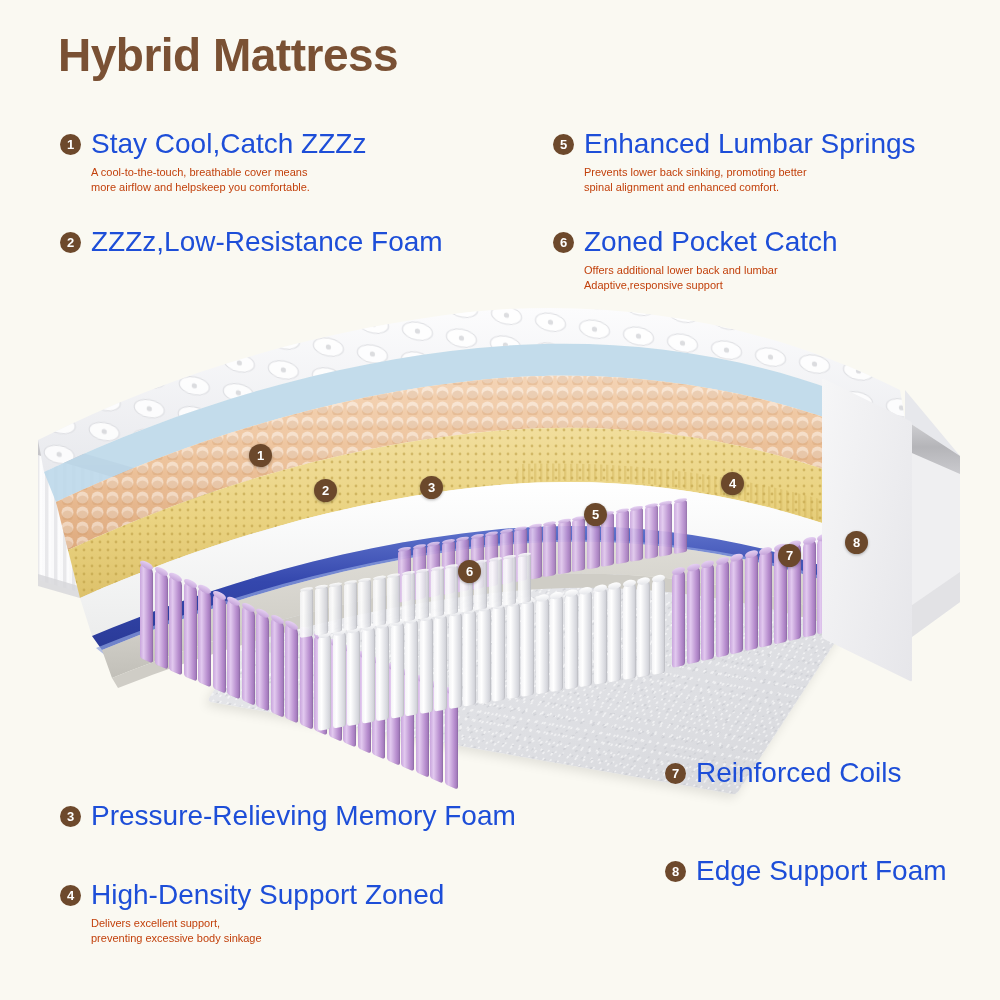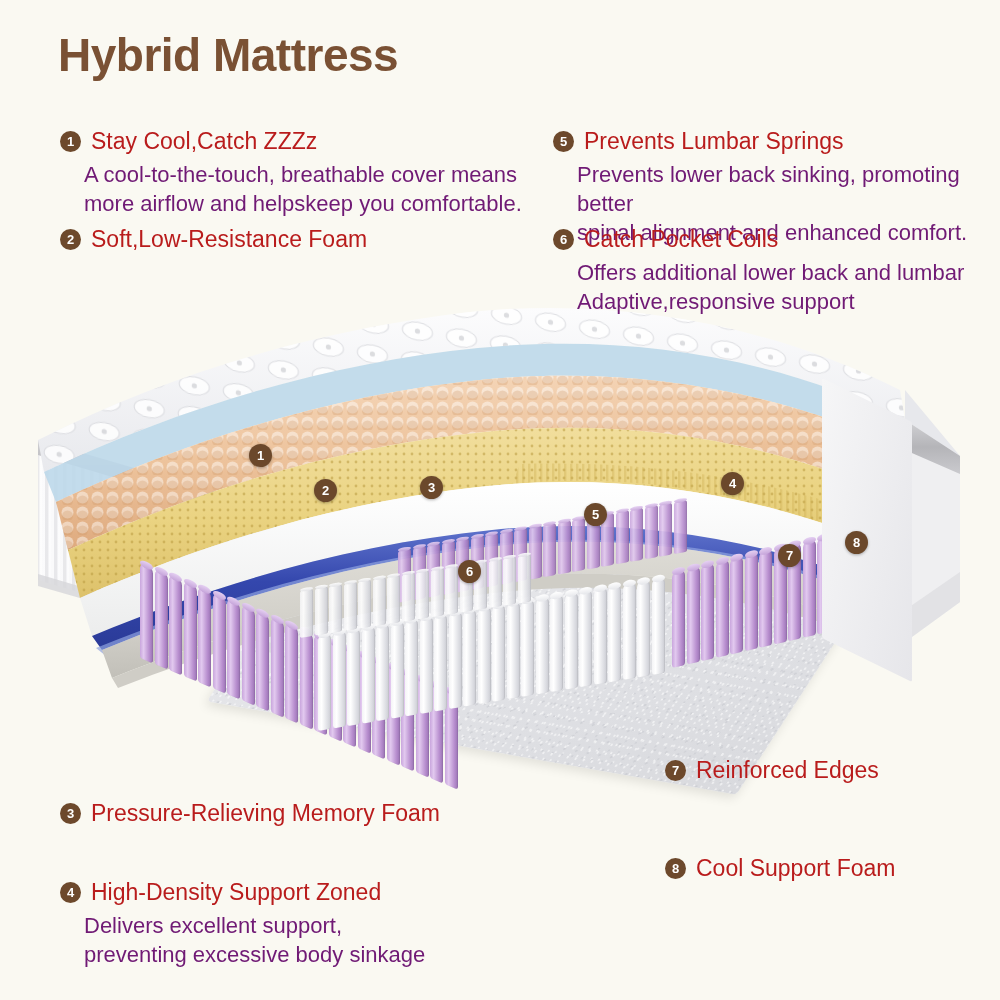--- a/index.html
+++ b/index.html
@@ -19,24 +19,24 @@
   }
 
   
   .feat { position: absolute; }
   .feat-head { display: flex; align-items: center; gap: 10px; }
   .badge {
     width: 21px; height: 21px; flex: 0 0 21px; border-radius: 50%;
     background: #6d492c; color: #ffffff;
     font-size: 13px; font-weight: 700; line-height: 21px; text-align: center;
   }
-  .feat-title { font-size: 23px; font-weight: 400; color: #b91c1c; white-space: nowrap; }
+  .feat-title { font-size: 28px; font-weight: 400; color: #1d4ed8; white-space: nowrap; }
   .feat-desc {
-    margin-top: 5px; margin-left: 24px;
-    font-size: 22px; line-height: 1.32; color: #701a75;
+    margin-top: 5px; margin-left: 31px;
+    font-size: 11px; line-height: 1.32; color: #c2410c;
     white-space: pre-line;
   }
 
   .f1 { left: 60px;  top: 128px; }
   .f2 { left: 60px;  top: 226px; }
   .f3 { left: 60px;  top: 800px; }
   .f4 { left: 60px;  top: 879px; }
   .f5 { left: 553px; top: 128px; }
   .f6 { left: 553px; top: 226px; }
   .f7 { left: 665px; top: 757px; }
@@ -377,21 +377,21 @@
       <span class="badge">1</span>
       <span class="feat-title">Stay Cool,Catch ZZZz</span>
     </div>
     <div class="feat-desc">A cool-to-the-touch, breathable cover means
 more airflow and helpskeep you comfortable.</div>
   </div>
 
   <div class="feat f2">
     <div class="feat-head">
       <span class="badge">2</span>
-      <span class="feat-title">Soft,Low-Resistance Foam</span>
+      <span class="feat-title">ZZZz,Low-Resistance Foam</span>
     </div>
   </div>
 
   <div class="feat f3">
     <div class="feat-head">
       <span class="badge">3</span>
       <span class="feat-title">Pressure-Relieving Memory Foam</span>
     </div>
   </div>
 
@@ -400,42 +400,42 @@
       <span class="badge">4</span>
       <span class="feat-title">High-Density Support Zoned</span>
     </div>
     <div class="feat-desc">Delivers excellent support,
 preventing excessive body sinkage</div>
   </div>
 
   <div class="feat f5">
     <div class="feat-head">
       <span class="badge">5</span>
-      <span class="feat-title">Prevents Lumbar Springs</span>
+      <span class="feat-title">Enhanced Lumbar Springs</span>
     </div>
     <div class="feat-desc">Prevents lower back sinking, promoting better
 spinal alignment and enhanced comfort.</div>
   </div>
 
   <div class="feat f6">
     <div class="feat-head">
       <span class="badge">6</span>
-      <span class="feat-title">Catch Pocket Coils</span>
+      <span class="feat-title">Zoned Pocket Catch</span>
     </div>
     <div class="feat-desc">Offers additional lower back and lumbar
 Adaptive,responsive support</div>
   </div>
 
   <div class="feat f7">
     <div class="feat-head">
       <span class="badge">7</span>
-      <span class="feat-title">Reinforced Edges</span>
+      <span class="feat-title">Reinforced Coils</span>
     </div>
   </div>
 
   <div class="feat f8">
     <div class="feat-head">
       <span class="badge">8</span>
-      <span class="feat-title">Cool Support Foam</span>
+      <span class="feat-title">Edge Support Foam</span>
     </div>
   </div>
 
 </div>
 
 </body></html>

